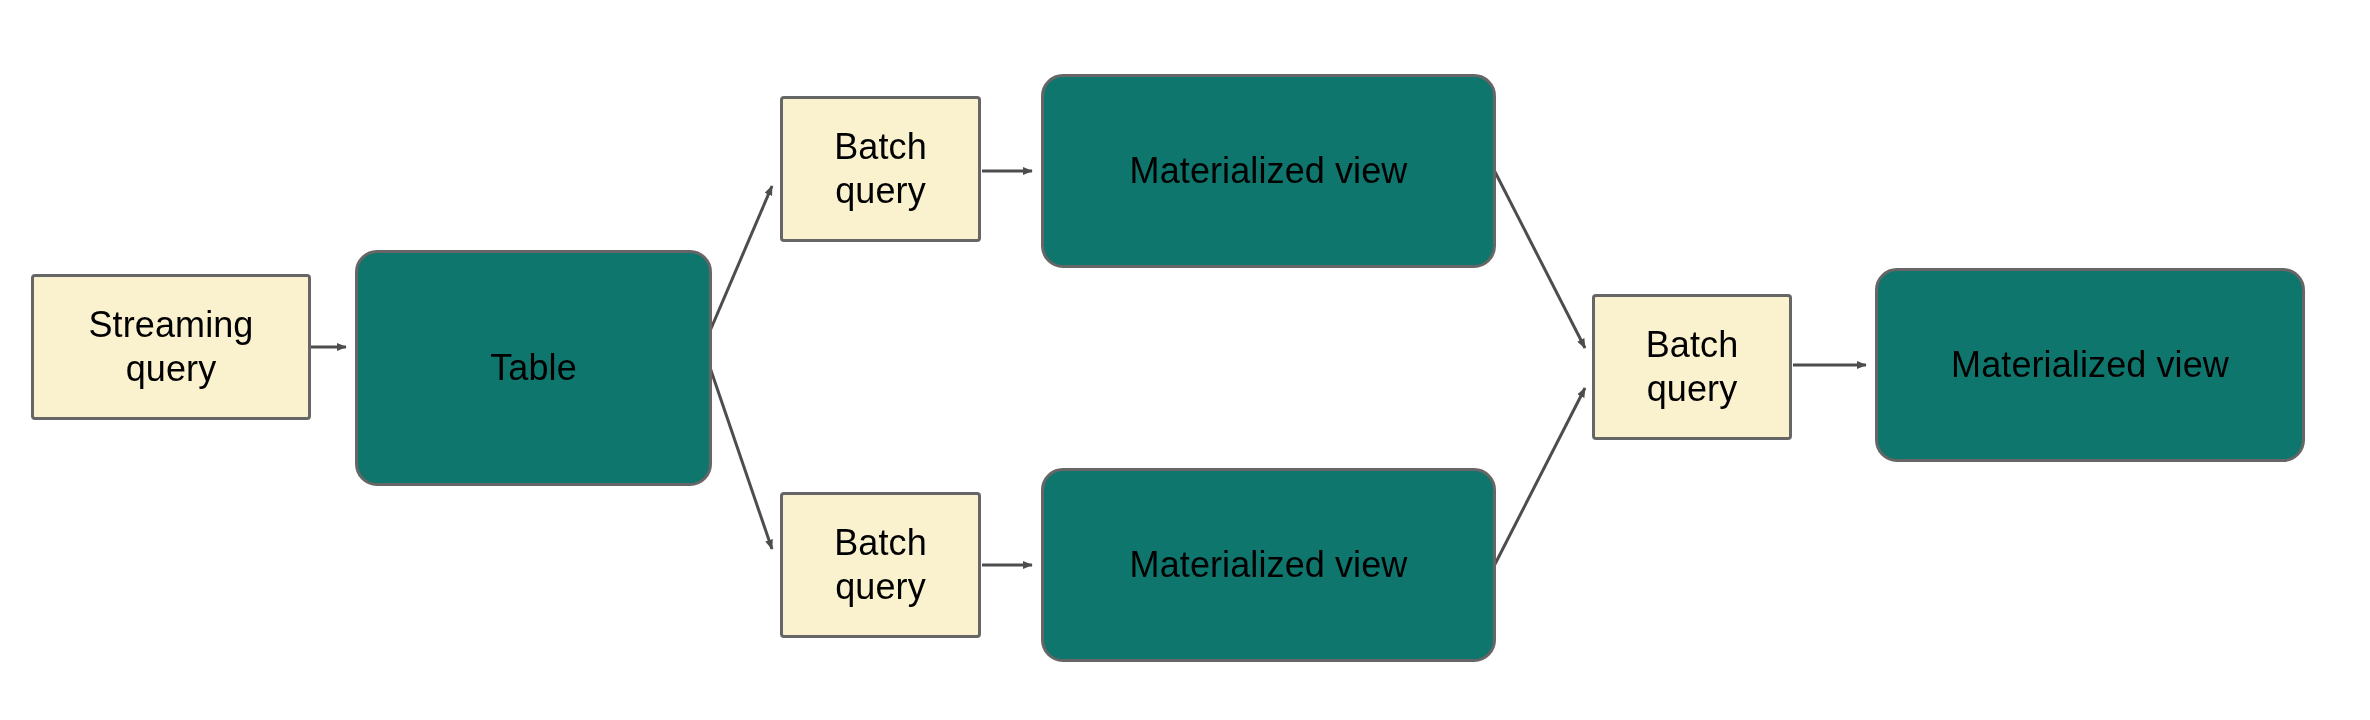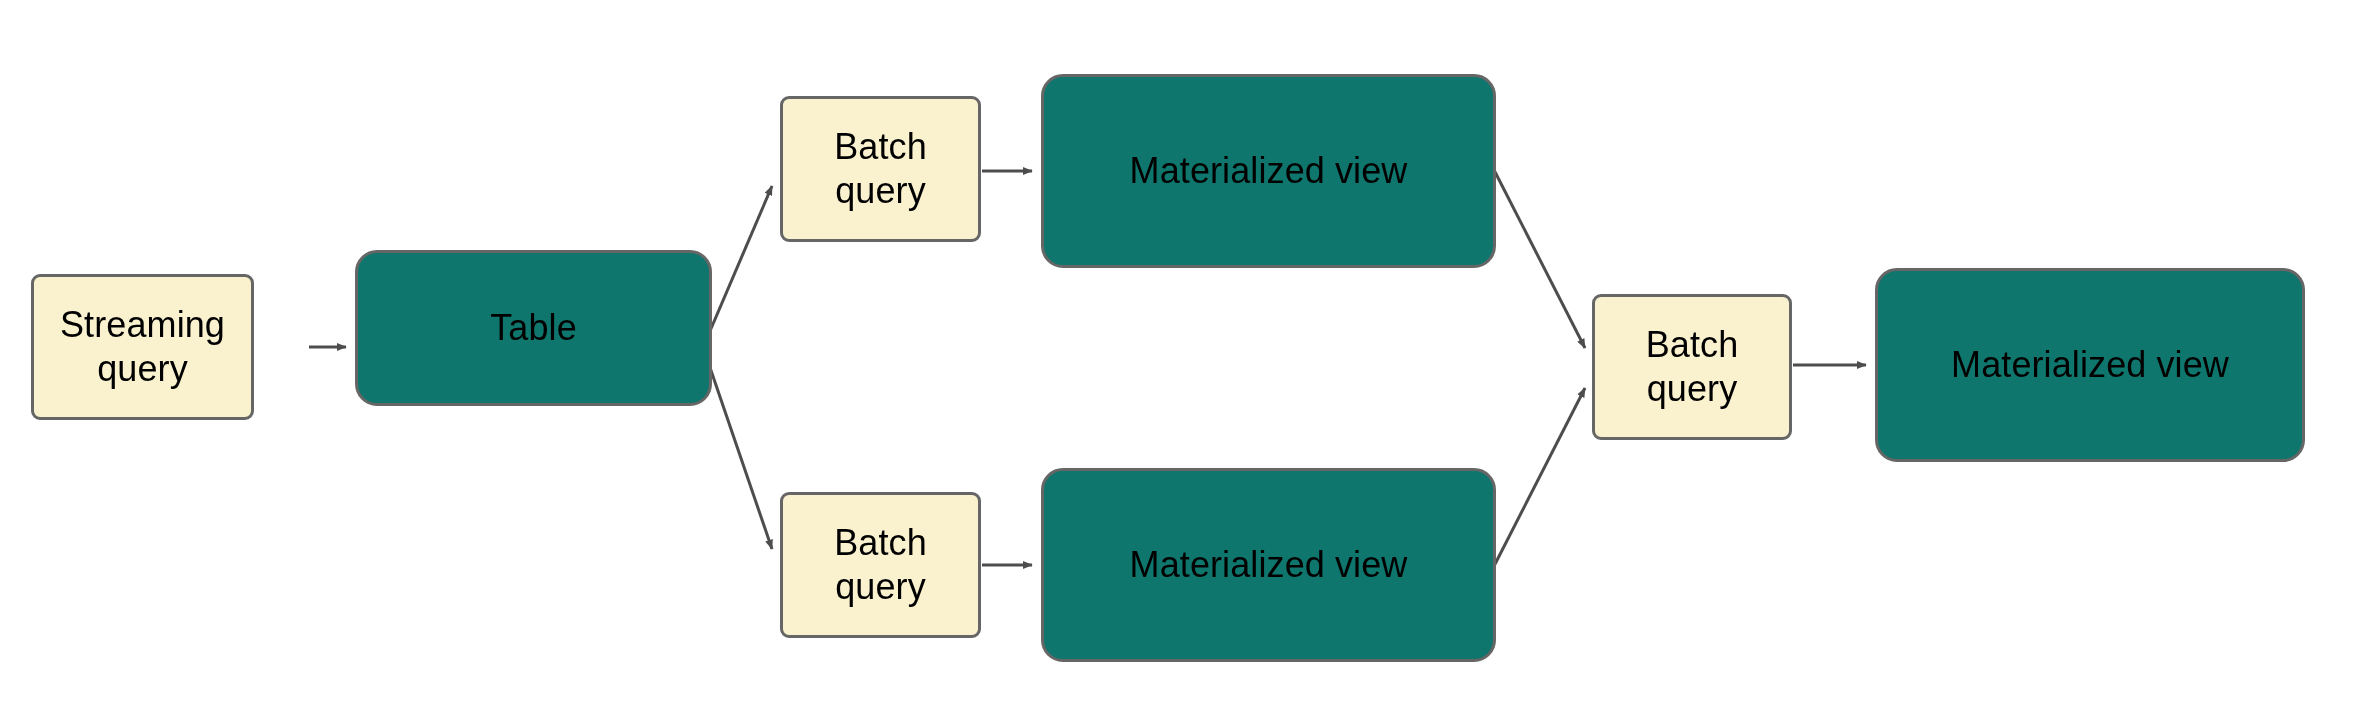--- a/index.html
+++ b/index.html
@@ -33,21 +33,21 @@
     border: 3px solid #666666;
     color: #000000;
     font-size: 36px;
     line-height: 1.22;
     letter-spacing: 0.1px;
     font-family: "Liberation Sans", sans-serif;
     white-space: pre-line;
   }
   .node.query {
     background: #FAF2CE;
-    border-radius: 9px;
+    border-radius: 4px;
   }
   .node.store {
     background: #0f766e;
     border-radius: 22px;
   }
   .node-label {
     display: block;
     white-space: pre-line;
   }
 </style>
@@ -89,26 +89,26 @@
 
     <g>
       <line x1="1492" y1="570" x2="1585" y2="388" stroke="#4D4D4D" stroke-width="3" marker-end="url(#arrowhead)"></line>
     </g>
 
     <g>
       <line x1="1793" y1="365" x2="1866" y2="365" stroke="#4D4D4D" stroke-width="3" marker-end="url(#arrowhead)"></line>
     </g>
   </svg>
 
-  <div class="node query" style="left:31px; top:274px; width:223px; height:146px;">
+  <div class="node query" style="left:31px; top:274px; width:280px; height:146px;">
     <span class="node-label">Streaming
 query</span>
   </div>
 
-  <div class="node store" style="left:355px; top:250px; width:357px; height:156px;">
+  <div class="node store" style="left:355px; top:250px; width:357px; height:236px;">
     <span class="node-label">Table</span>
   </div>
 
   <div class="node query" style="left:780px; top:96px; width:201px; height:146px;">
     <span class="node-label">Batch
 query</span>
   </div>
 
   <div class="node store" style="left:1041px; top:74px; width:455px; height:194px;">
     <span class="node-label">Materialized view</span>

